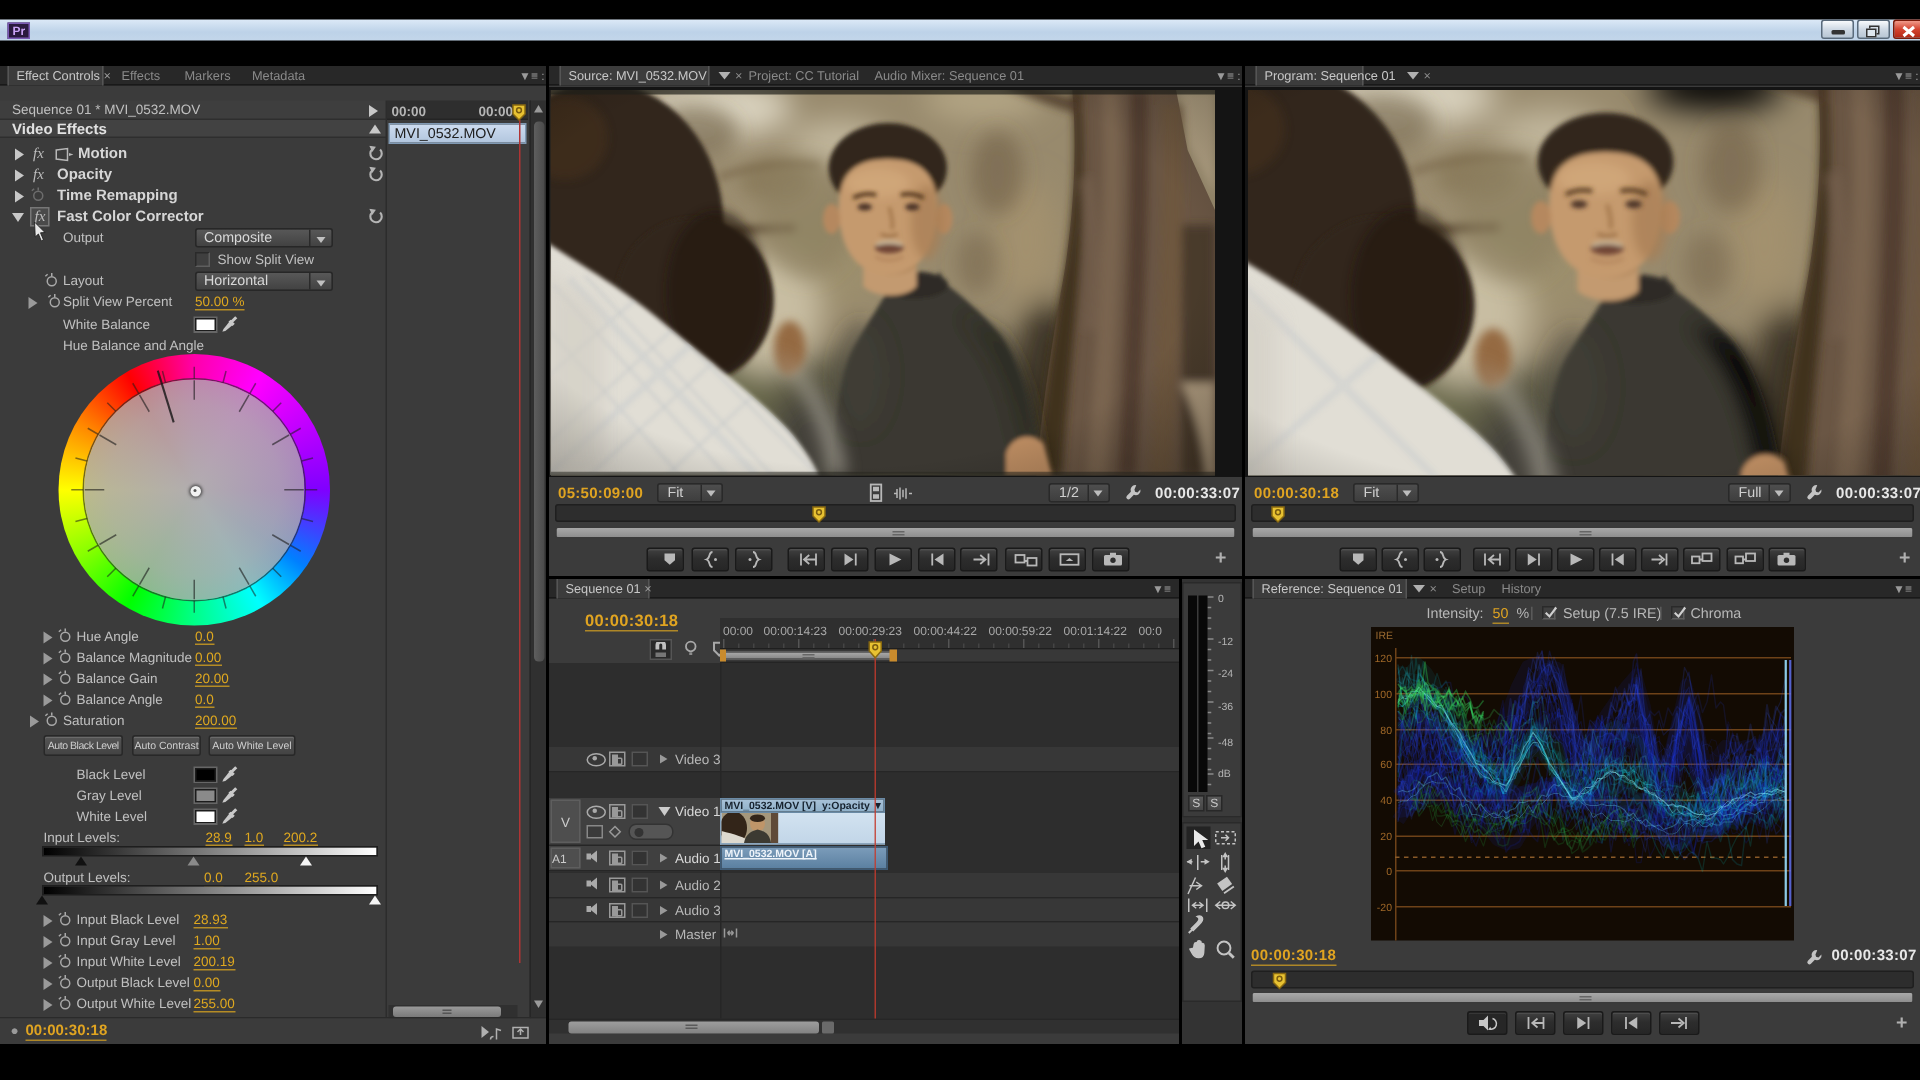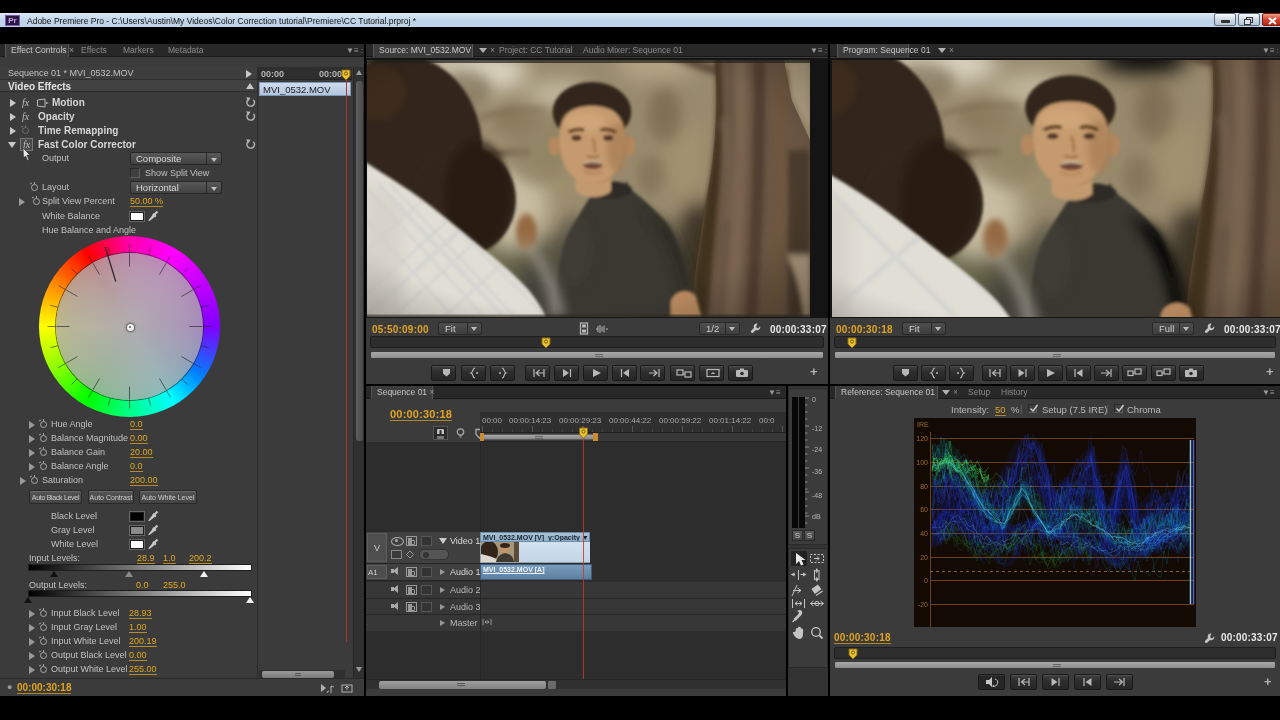--- a/index.html
+++ b/index.html
@@ -62,21 +62,20 @@
 .scrub{position:absolute;height:12px;background:#2d2d2d;border:1px solid #1f1f1f;border-radius:2px;}
 .sbar{position:absolute;height:8px;background:linear-gradient(#a8a8a8,#8e8e8e);border:1px solid #3a3a3a;border-radius:2px;}
 .ticon{fill:none;stroke:#b8b8b8;stroke-width:1.2;}
 .ticonf{fill:#b8b8b8;stroke:none;}
 </style></head>
 <body>
 <div id="stage">
 
   <div id="titlebar"></div>
   <div class="pr-logo">Pr</div>
-  <div id="title-text">Adobe Premiere Pro - C:\Users\Austin\My Videos\Color Correction tutorial\Premiere\CC Tutorial.prproj *</div>
   <div class="winbtn" style="left:1214px;width:22px">
       <div class="abs" style="left:6px;top:6px;width:9px;height:3px;background:#333;border-radius:1px"></div>
     </div>
   <div class="winbtn" style="left:1238px;width:22px">
       <div class="abs" style="left:7px;top:3px;width:7px;height:6px;border:1px solid #333"></div>
       <div class="abs" style="left:5px;top:5px;width:7px;height:6px;border:1px solid #333;background:#dde6ee"></div>
     </div>
   <div class="winbtn" style="left:1262px;width:20px;background:linear-gradient(#f09a8a,#d44430 50%,#b52816);border-color:#7a1a0a">
       <svg style="position:absolute;left:4px;top:2px" width="11" height="10">
         <path d="M2 2 L9 8 M9 2 L2 8" stroke="#fff" stroke-width="2"></path>
@@ -816,20 +815,27 @@
       <div class="abs" style="left:0;top:1px;width:117px;height:6px;background:linear-gradient(#a8a8a8,#888);border:1px solid #5a5a5a">
         <div class="abs" style="left:54px;top:1px;width:8px;height:3px;border-top:1px solid #666;border-bottom:1px solid #666"></div>
       </div>
       <div class="abs" style="left:0;top:0;width:4px;height:8px;background:#c98b2d"></div>
       <div class="abs" style="left:113px;top:0;width:5px;height:8px;background:#c98b2d"></div>
     </div>
 
     <div class="abs" style="left:0;top:56px;width:420px;height:239px;background:#2d2d2d"></div>
 
     <div class="abs" id="tracks" style="left:0;top:0;width:420px;height:295px;font-size:9px;color:#b8b8b8;white-space:nowrap">
+      <div class="abs trow" style="left:0;top:112px;width:420px;height:17px">
+          <span class="teye"></span>
+          <span class="tfilm"></span>
+          <span class="tlock"></span>
+          <div class="ctri-r" style="left:74px;top:5px;border-left-color:#999;border-left-width:5px;border-top-width:3.5px;border-bottom-width:3.5px"></div>
+          <span style="position:absolute;left:84px;top:3px">Video 3</span>
+        </div>
       <div class="abs" style="left:0;top:146px;width:114px;height:32px;background:#404040;border-bottom:1px solid #262626">
         <div class="abs" style="left:1px;top:1px;width:20px;height:29px;background:#4e4e4e;border:1px solid #5e5e5e;text-align:center;line-height:29px;color:#ccc">V</div>
         <span class="teye" style="top:4px"></span>
           <span class="tfilm" style="top:4px"></span>
           <span class="tlock" style="top:4px"></span>
         <div class="ctri-d" style="left:73px;top:6px;border-top-color:#ccc"></div>
           <span style="position:absolute;left:84px;top:4px;color:#d8d8d8">Video 1</span>
         <div class="abs" style="left:25px;top:18px;width:11px;height:9px;border:1px solid #888;background:#3a3a3a"></div>
         <div class="abs" style="left:39px;top:18px;width:10px;height:9px"><svg width="10" height="10">
               <path d="M5 1 l3.5 3.5 -3.5 3.5 -3.5 -3.5 z" fill="none" stroke="#999"></path>

